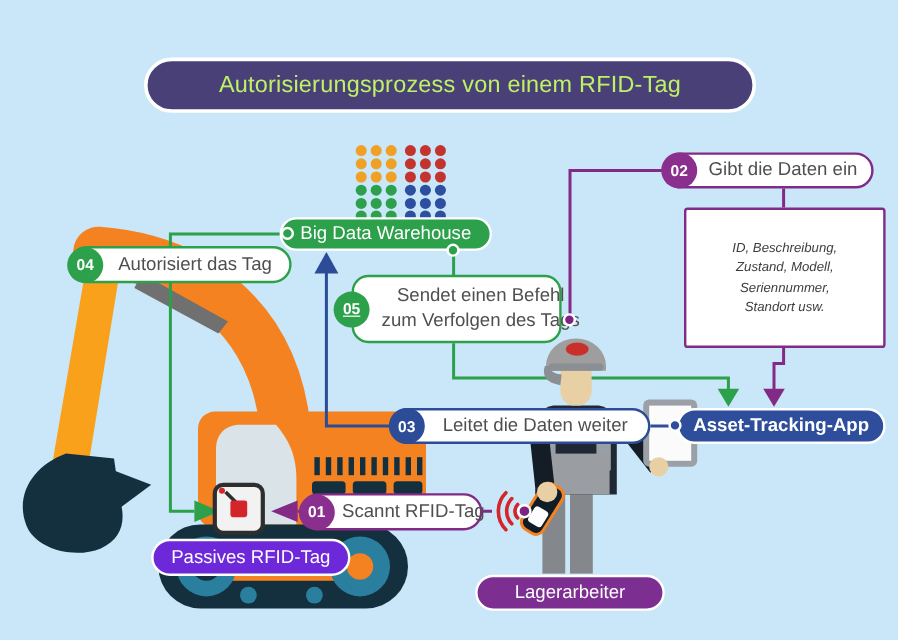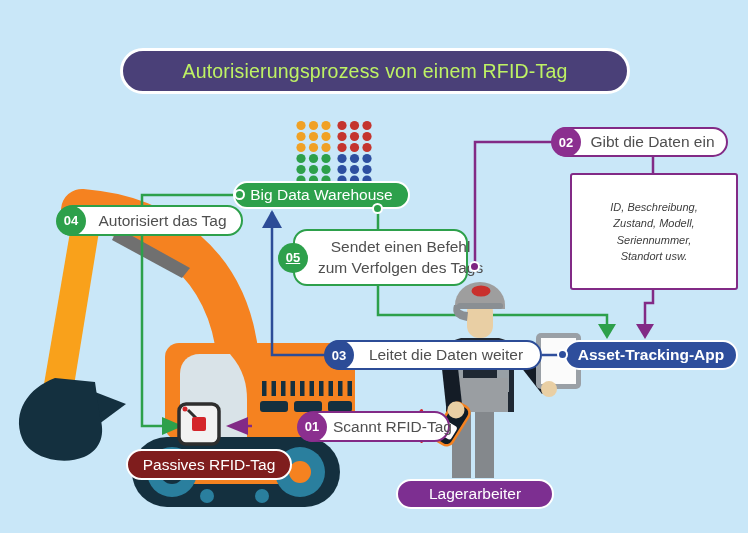--- a/index.html
+++ b/index.html
@@ -19,21 +19,21 @@
     display: flex; align-items: center; justify-content: center; z-index: 2;
   }
 
   .node {
     position: absolute; z-index: 2; color: #fff; font-size: 15.5px;
     border: 2.5px solid #fff; border-radius: 16px;
     display: flex; align-items: center; justify-content: center;
   }
   .node.green  { background: #2da04b; }
   .node.navy   { background: #2e4e9c; }
-  .node.teal   { background: #7f1d1d; }
+  .node.teal   { background: #6d28d9; }
   .node.purple { background: #7d2f91; }
 
   .step {
     position: absolute; z-index: 2; background: #fff;
     display: flex; align-items: center; border-radius: 17px;
     font-size: 15.5px; color: #4f4f4f;
   }
   .step .num {
     flex: 0 0 auto; width: 30px; height: 30px; border-radius: 50%;
     color: #fff; font-size: 13px; font-weight: bold;
@@ -219,21 +219,21 @@
 <div class="node navy" style="left:564px; top:340px; width:174px; height:30px;font-weight:bold;">
   <span>Asset-Tracking-App</span>
 </div>
 <div class="node teal" style="left:126px; top:449px; width:166px; height:31px;">
   <span>Passives RFID-Tag</span>
 </div>
 <div class="node purple" style="left:396px; top:479px; width:158px; height:30px;">
   <span>Lagerarbeiter</span>
 </div>
 
-<div class="step purple" style="left:250px; top:411px; width:152px; height:31px;margin-left:48px;">
+<div class="step purple" style="left:250px; top:411px; width:152px; height:31px;">
   <span class="num">01</span>
   <span class="lbl">Scannt RFID-Tag</span>
 </div>
 <div class="step purple" style="left:552px; top:127px; width:176px; height:30px;">
   <span class="num">02</span>
   <span class="lbl">Gibt die Daten ein</span>
 </div>
 <div class="step navy" style="left:325px; top:340px; width:217px; height:30px;">
   <span class="num">03</span>
   <span class="lbl">Leitet die Daten weiter</span>

